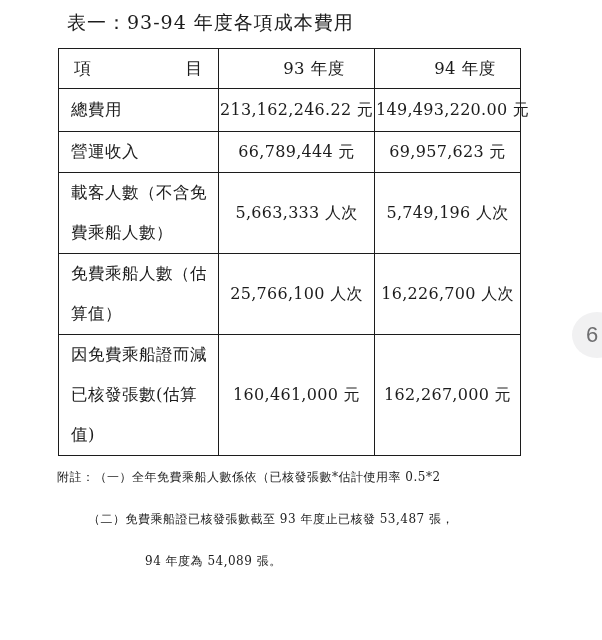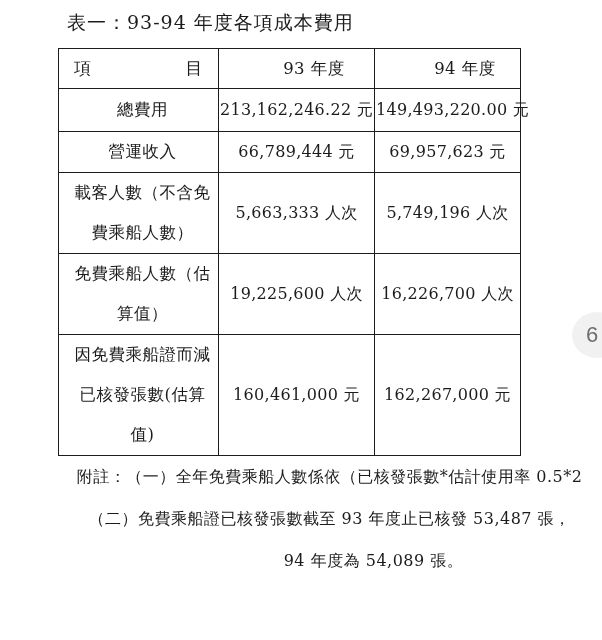--- a/index.html
+++ b/index.html
@@ -45,42 +45,41 @@
     font-size: 16.5px;
     letter-spacing: 0.5px;
     padding-left: 36px;
   }
   .c-label {
     font-size: 16.5px;
     letter-spacing: 0.5px;
     line-height: 40px;
     padding: 0 4px 0 12px;
     white-space: pre-line;
-    text-align: center;
+    text-align: left;
   }
   .c-value {
     font-size: 16px;
     text-align: center;
     letter-spacing: 0.3px;
     white-space: nowrap;
     margin-top: 44px;
   }
   .notes {
     position: absolute;
     left: 57px;
     top: 456px;
     width: 545px;
-    font-size: 16px;
+    font-size: 12px;
     letter-spacing: 0.5px;
-    text-align: center;
   }
   .note-line { line-height: 42px; white-space: nowrap; }
   .indent-a { margin-left: 0; }
   .indent-b { margin-left: 91px; }
-  .indent-c { }
+  .indent-c { margin-left: 31px; }
   .indent-d { margin-left: 88px; }
   .page-badge {
     position: absolute;
     top: 312px;
     right: -20px;
     width: 50px;
     height: 46px;
     border-radius: 50%;
     background: #f1f1f2;
     color: #6e6e70;
@@ -129,21 +128,21 @@
     </tr>
     <tr style="height:77px">
       <td class="c-label">載客人數（不含免
 費乘船人數）</td>
       <td class="c-value">5,663,333 人次</td>
       <td class="c-value">5,749,196 人次</td>
     </tr>
     <tr style="height:79px">
       <td class="c-label">免費乘船人數（估
 算值）</td>
-      <td class="c-value">19,225,600 人次</td>
+      <td class="c-value">25,766,100 人次</td>
       <td class="c-value">16,226,700 人次</td>
     </tr>
     <tr style="height:81px">
       <td class="c-label">因免費乘船證而減
 已核發張數(估算值)</td>
       <td class="c-value">160,461,000 元</td>
       <td class="c-value">162,267,000 元</td>
     </tr>
   </tbody>
     </table>

